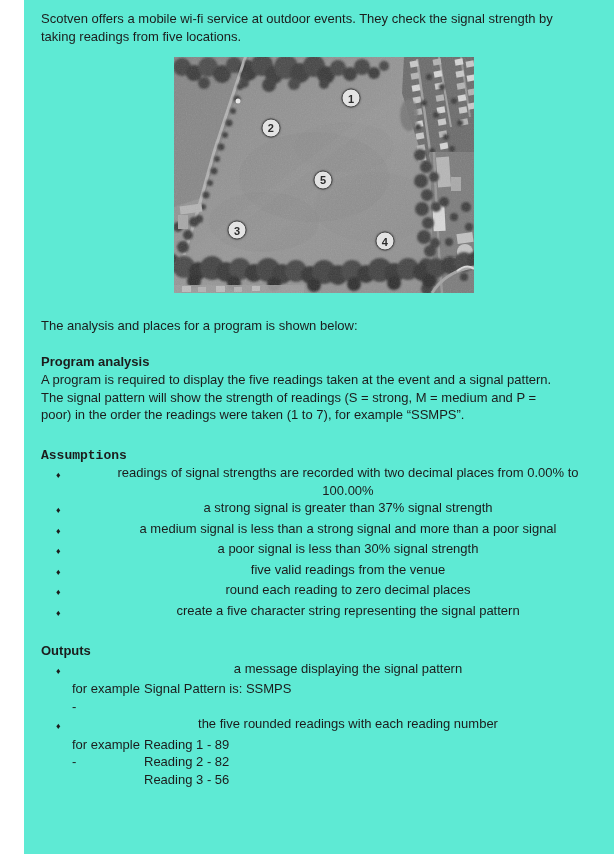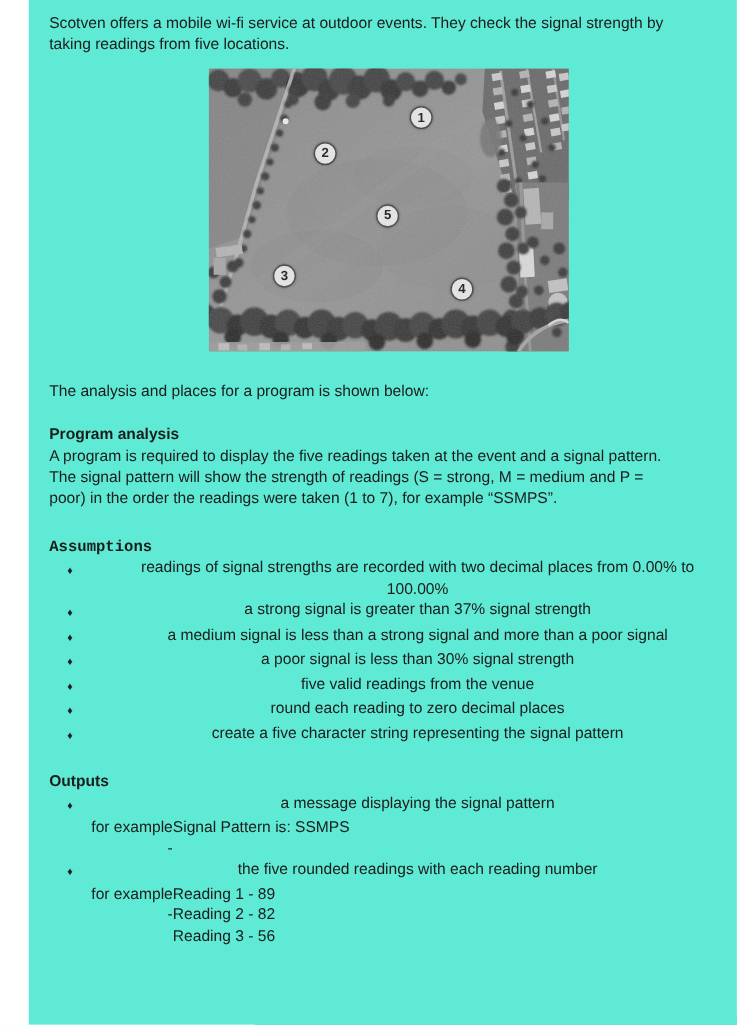--- a/index.html
+++ b/index.html
@@ -23,21 +23,21 @@
   .m4{left:70.3%;top:78%;} .m5{left:49.7%;top:52%;}
   .analysis-intro{margin:24px 20px 0 17px;line-height:17.5px;}
   h3{font-size:13px;font-weight:700;line-height:17.5px;margin:0 20px 0 17px;}
   .h-pa{margin-top:18px;} .h-as{margin-top:23px;font-family:Liberation Mono, monospace;} .h-in{margin-top:16px;}
   .h-pr{margin-top:18px;} .h-ou{margin-top:20px;}
   .body-text{margin:1px 20px 0 17px;line-height:17.5px;}
   .bullet-row{display:flex;margin:0 14px 0 32px;line-height:17.5px;}
   .bullet-glyph{flex:none;width:16px;font-size:9px;padding-top:3px;color:#1c1c1c;}
   .bullet-text{flex:1;text-align:center;}
   .example-row{display:flex;margin:0 14px 0 48px;line-height:17.5px;}
-  .ex-label{flex:none;width:72px;text-align:right;}
+  .ex-label{flex:none;width:72px;}
   .readings div{line-height:17.5px;}
 </style>
 </head>
 <body>
 
 <div class="page">
 
   <p class="intro pre">Scotven offers a mobile wi-fi service at outdoor events. They check the signal strength by
 taking readings from five locations.</p>
 

